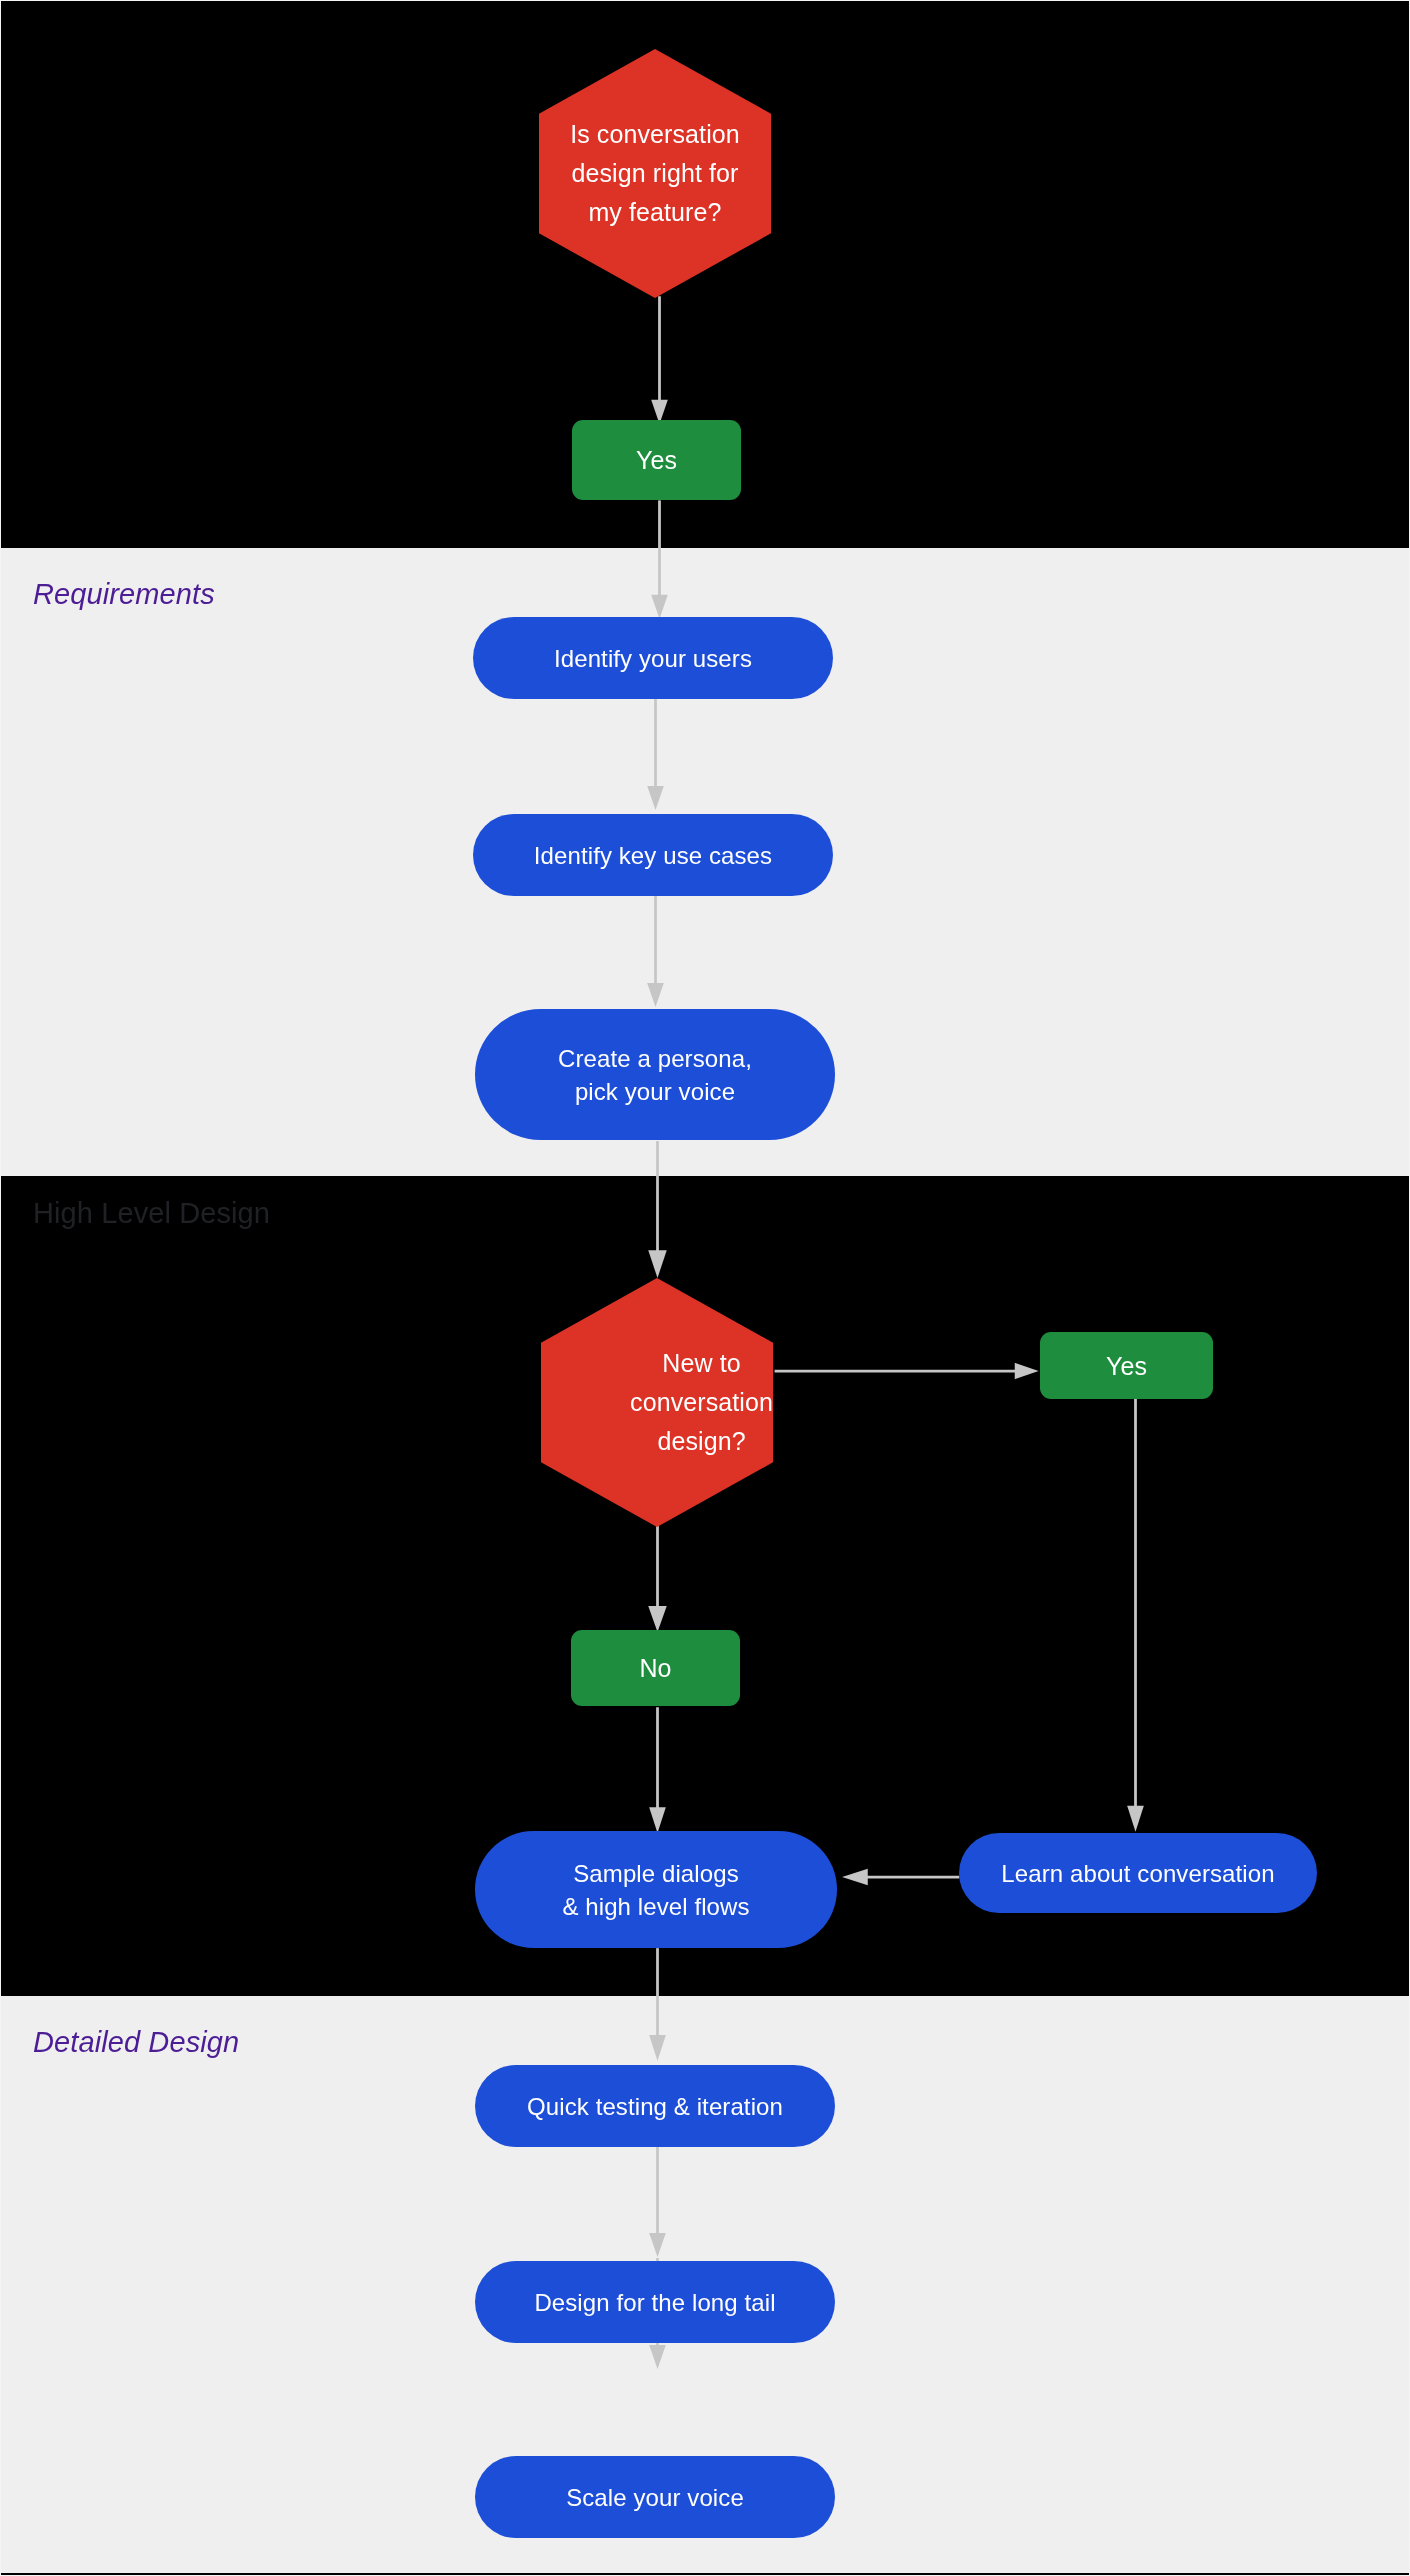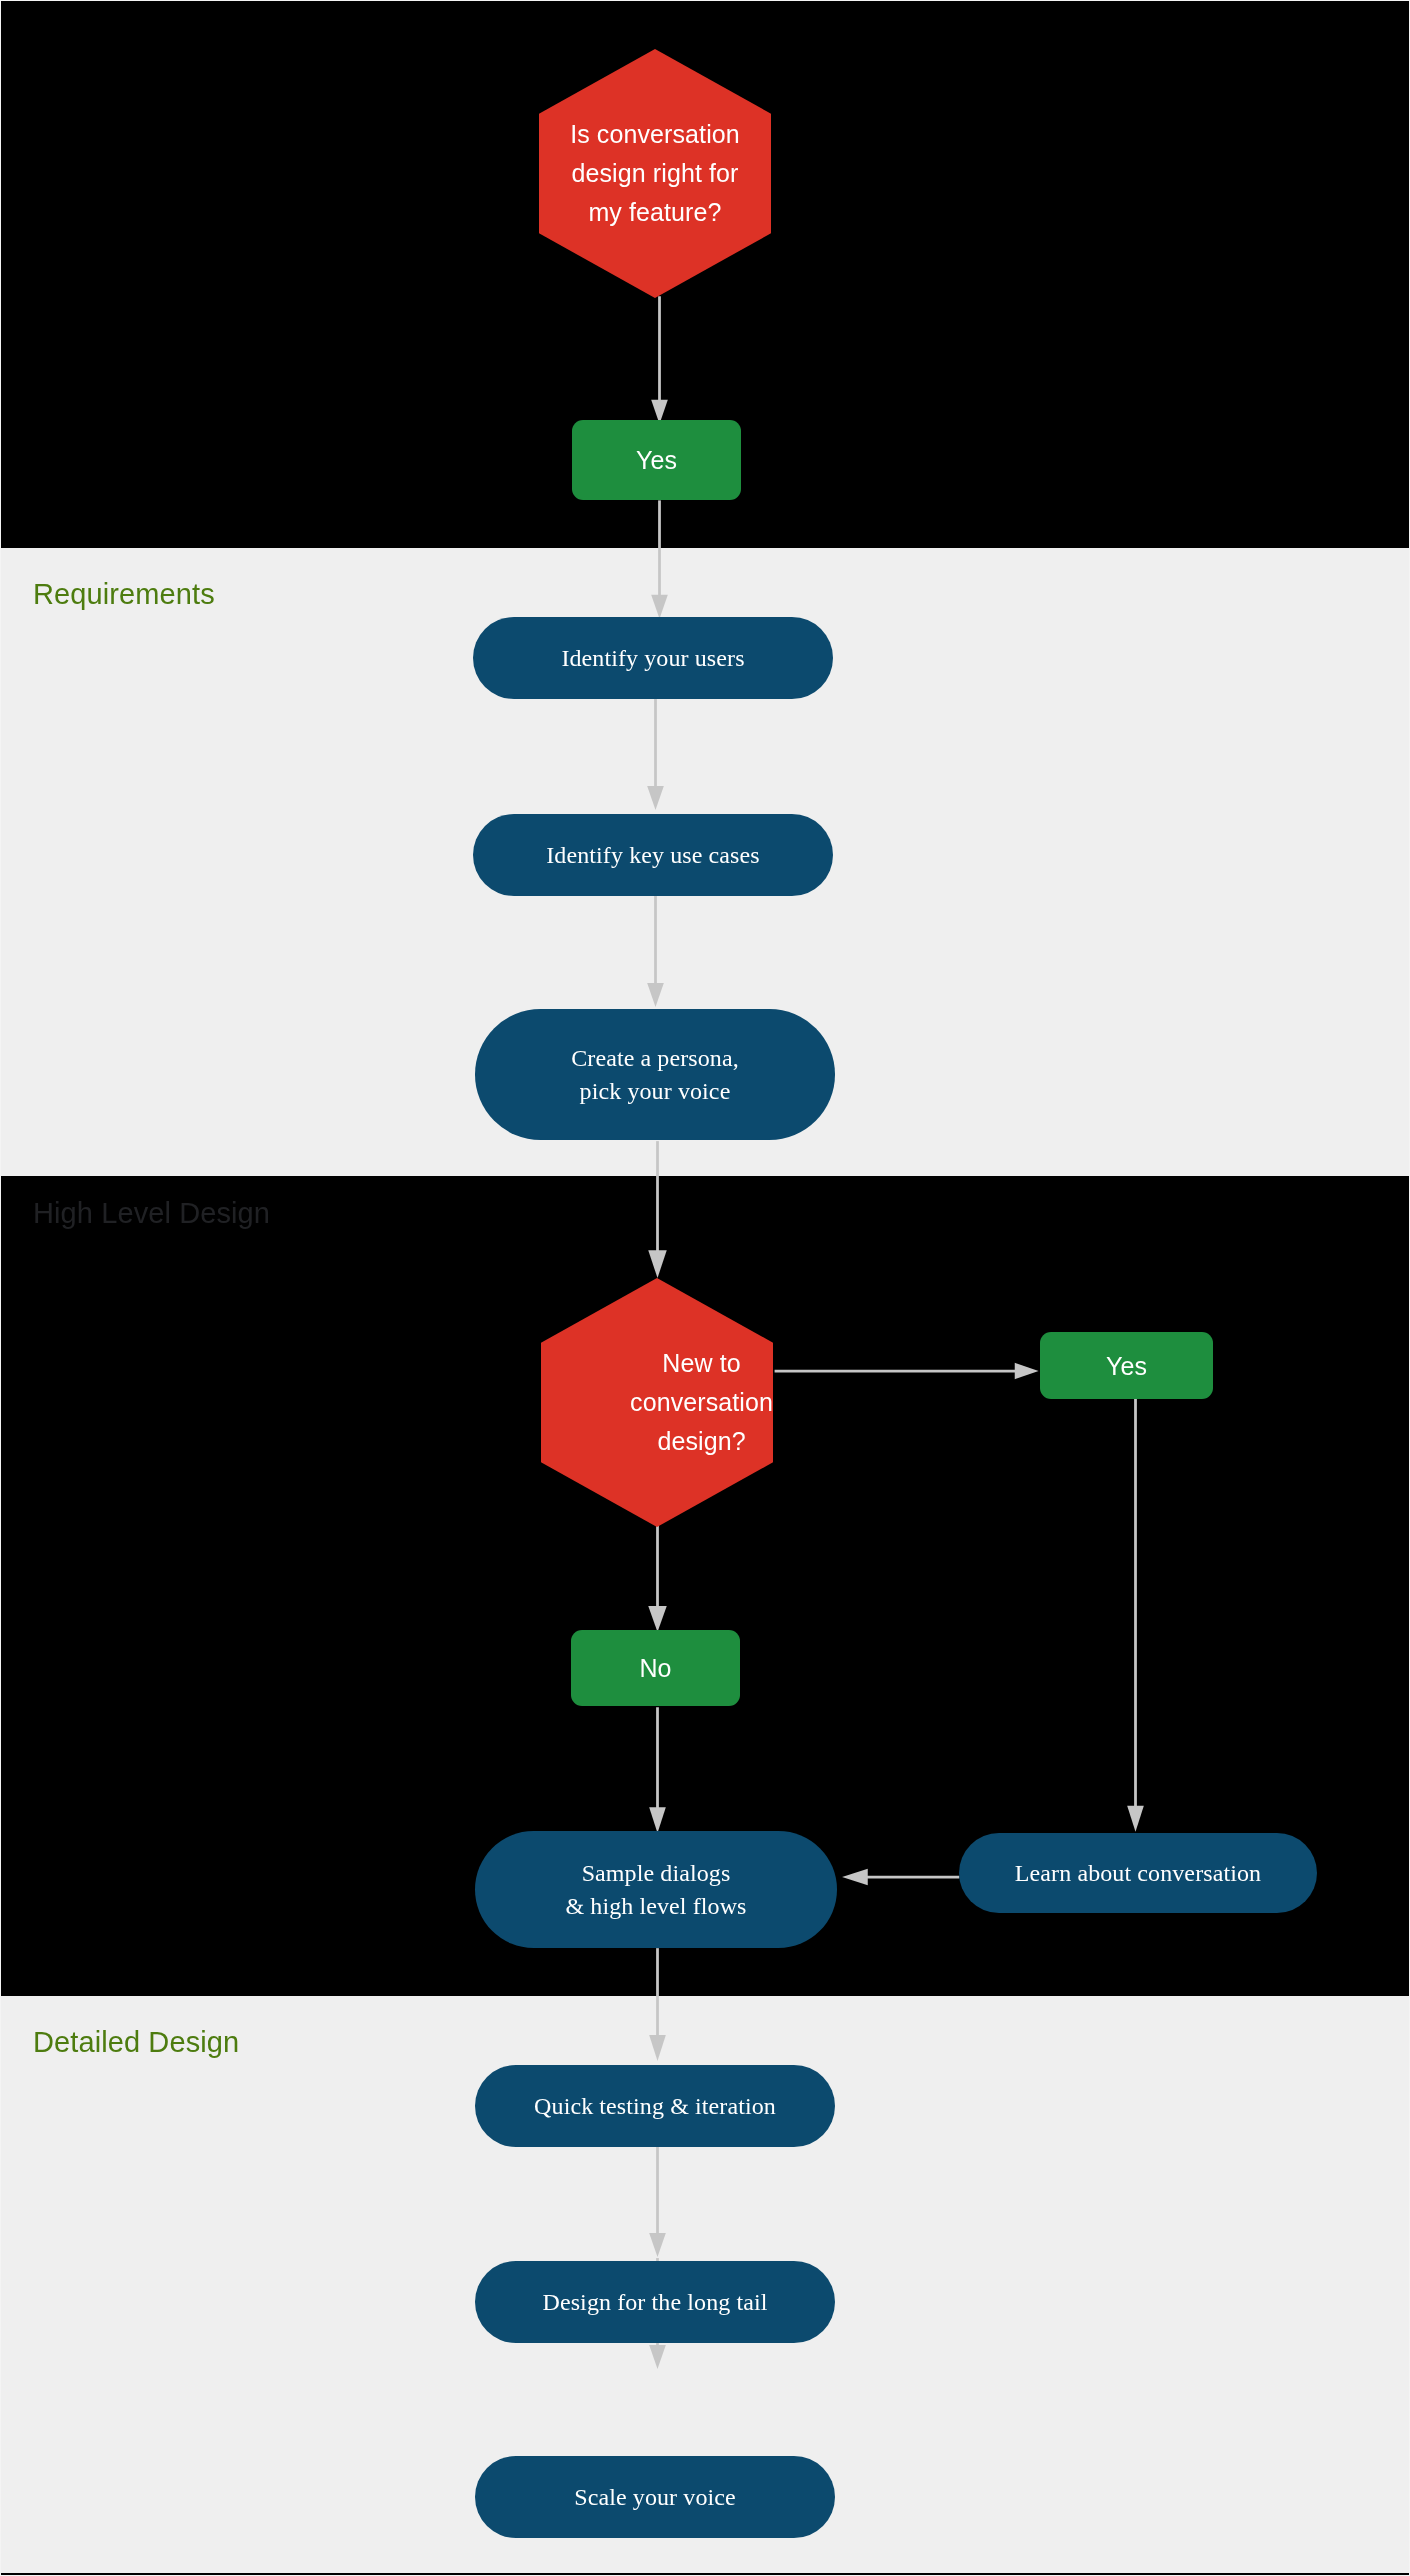--- a/index.html
+++ b/index.html
@@ -32,42 +32,41 @@
   .band-light { background: #efefef; }
 
   .band-label {
     position: absolute;
     left: 32px;
     font-size: 29px;
     line-height: 33px;
     letter-spacing: 0.1px;
     white-space: nowrap;
   }
-  .label-on-light { color: #4d7c0f; }
+  .label-on-light { color: #4c1d95; font-style: italic; }
   .label-on-dark  { color: #202124; }
 
   
   .node {
     position: absolute;
     box-sizing: border-box;
     display: flex;
     align-items: center;
     justify-content: center;
     text-align: center;
     color: #ffffff;
   }
 
   .pill {
-    background: #0c4a6e;
+    background: #1d4ed8;
     border-radius: 927px;
     font-size: 24px;
     line-height: 33px;
     letter-spacing: 0.1px;
     padding: 0 16.7px;
-    font-family: Liberation Serif, serif;
   }
 
   .rect {
     background: #1e8e3e;
     border-radius: 11px;
     font-size: 25px;
     line-height: 32px;
     letter-spacing: 0.1px;
   }
 

